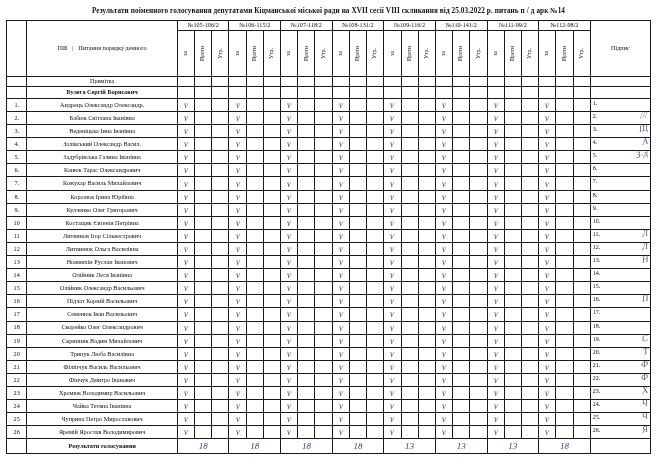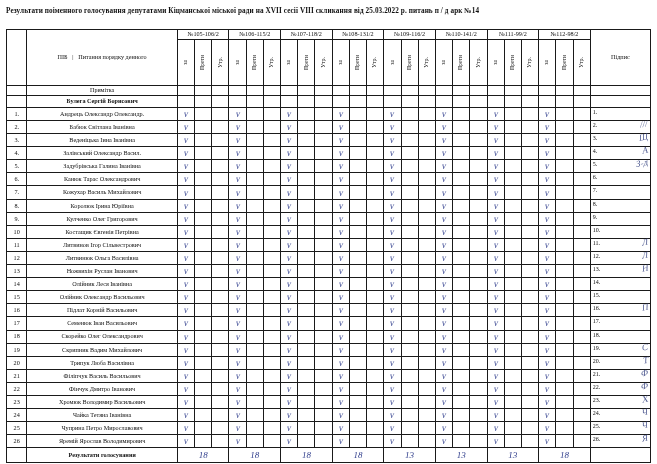--- a/index.html
+++ b/index.html
@@ -15,24 +15,25 @@
     overflow: hidden;
   }
   .page {
     position: relative;
     width: 657px;
     height: 464px;
     box-sizing: border-box;
     padding: 6px 6px 0 6px;
   }
   .doc-title {
+    text-align: center;
     font-size: 7.2px;
     font-weight: bold;
     letter-spacing: 0.1px;
-    margin: 2px 0 13px 0;
+    margin: 2px 0 4px 0;
     line-height: 1.1;
   }
   table.vote {
     border-collapse: collapse;
     table-layout: fixed;
     width: 645px;
     margin: 0 auto;
     font-size: 6px;
   }
   table.vote td, table.vote th {

